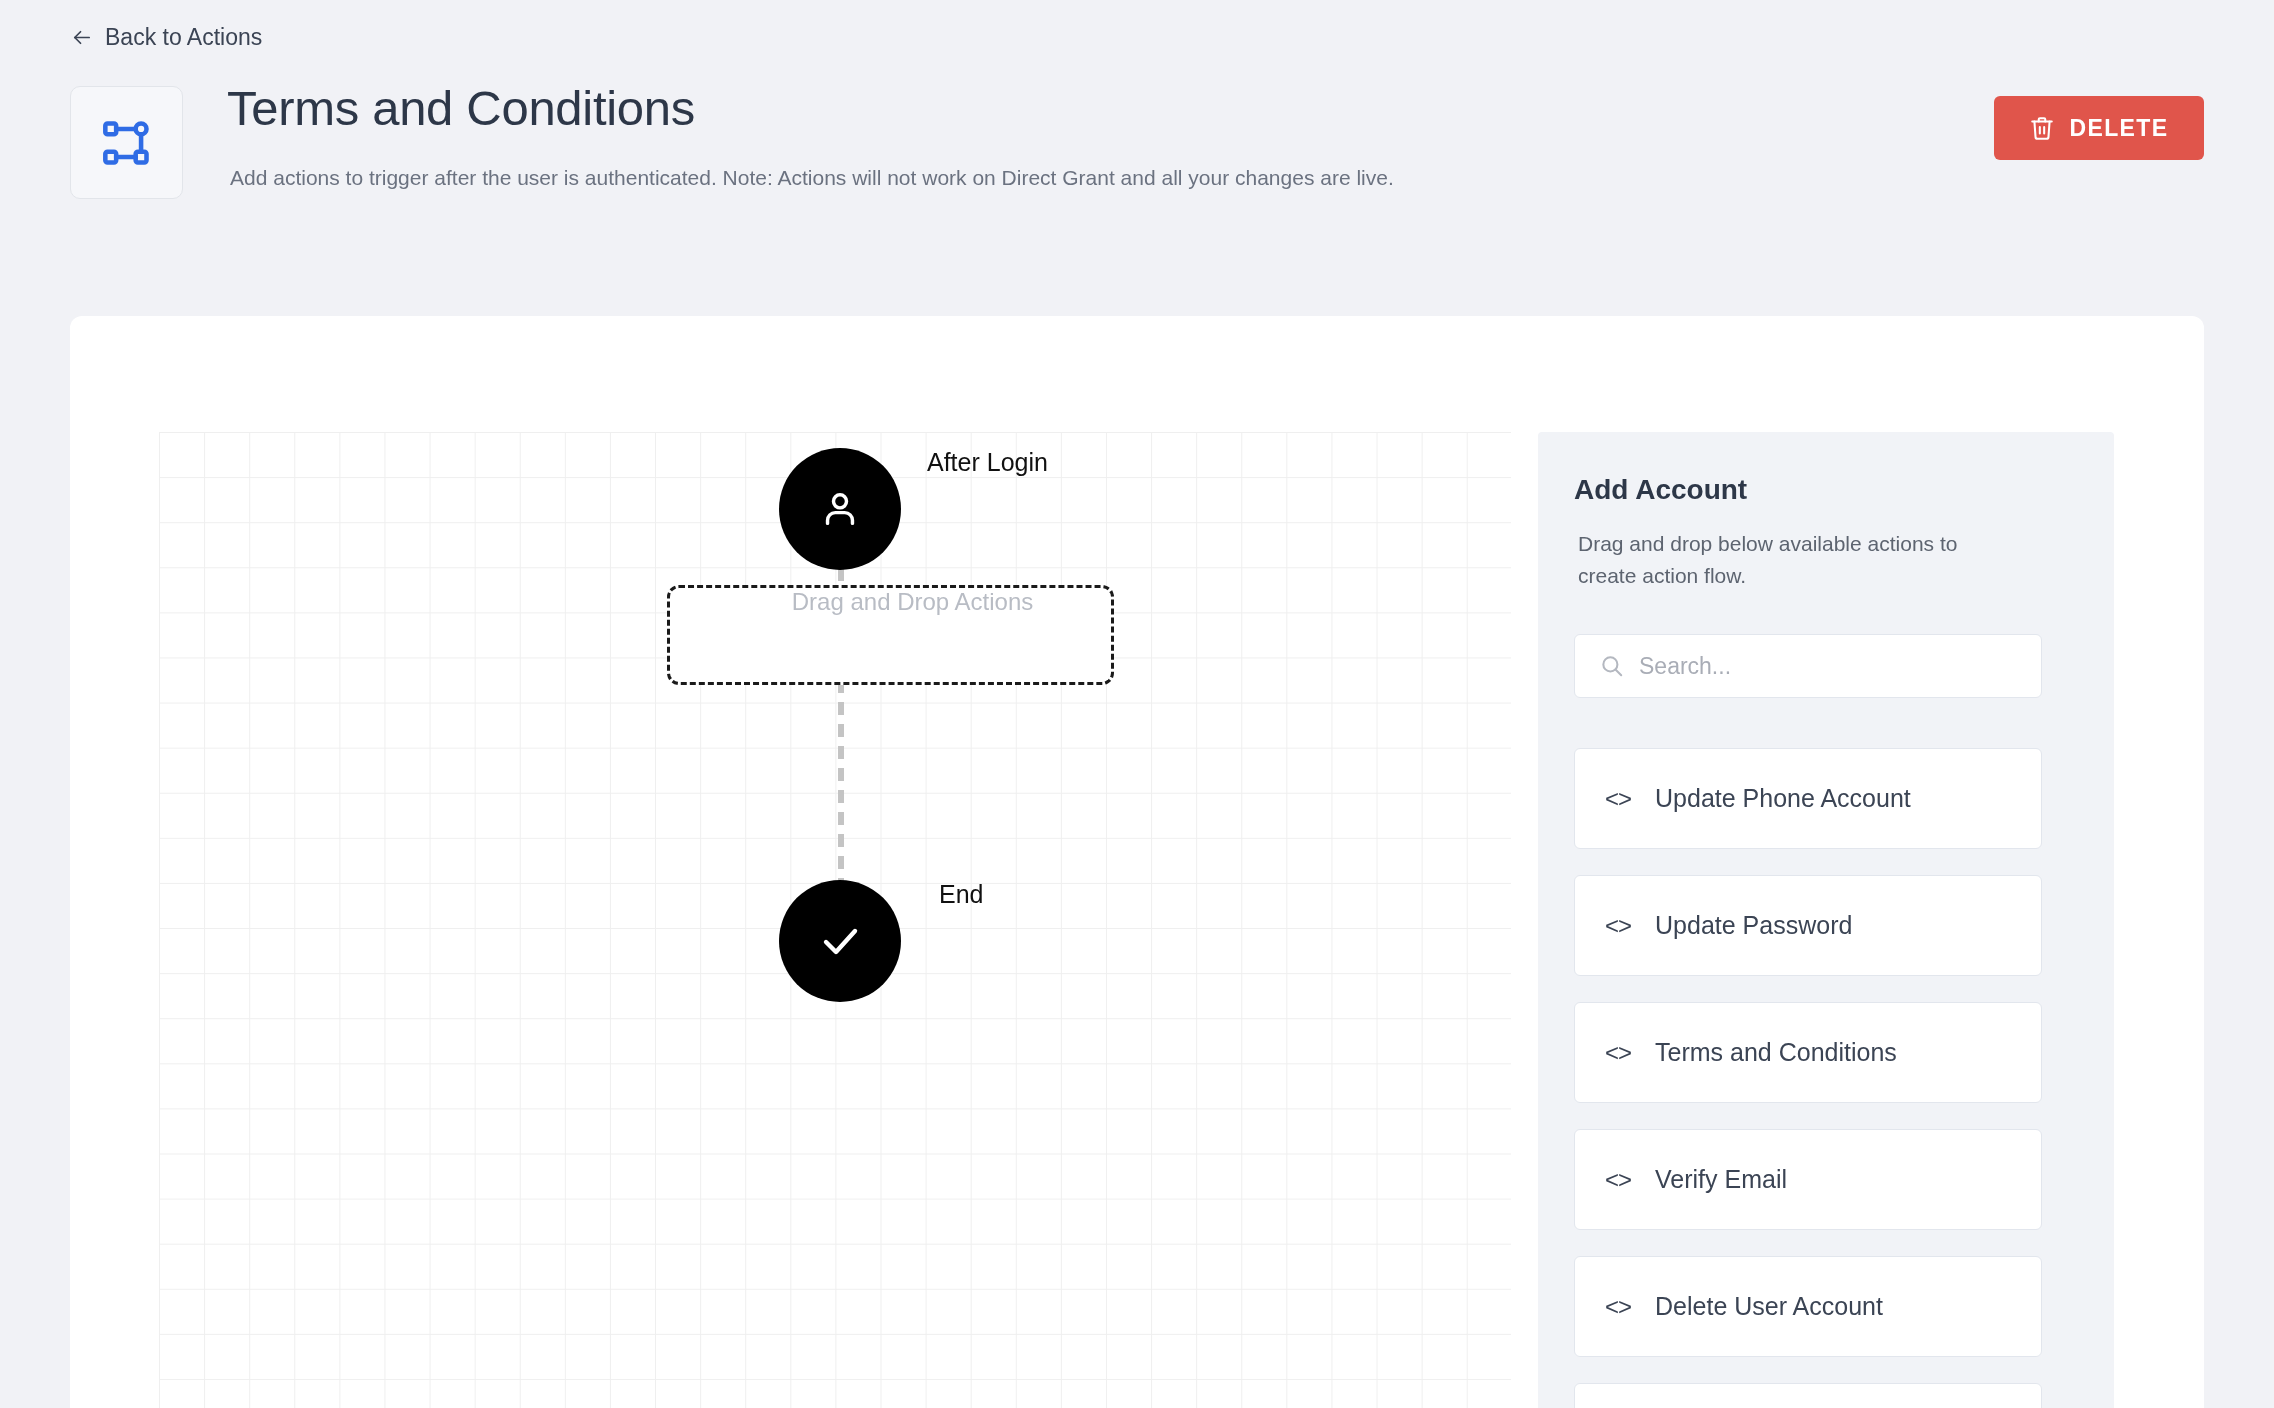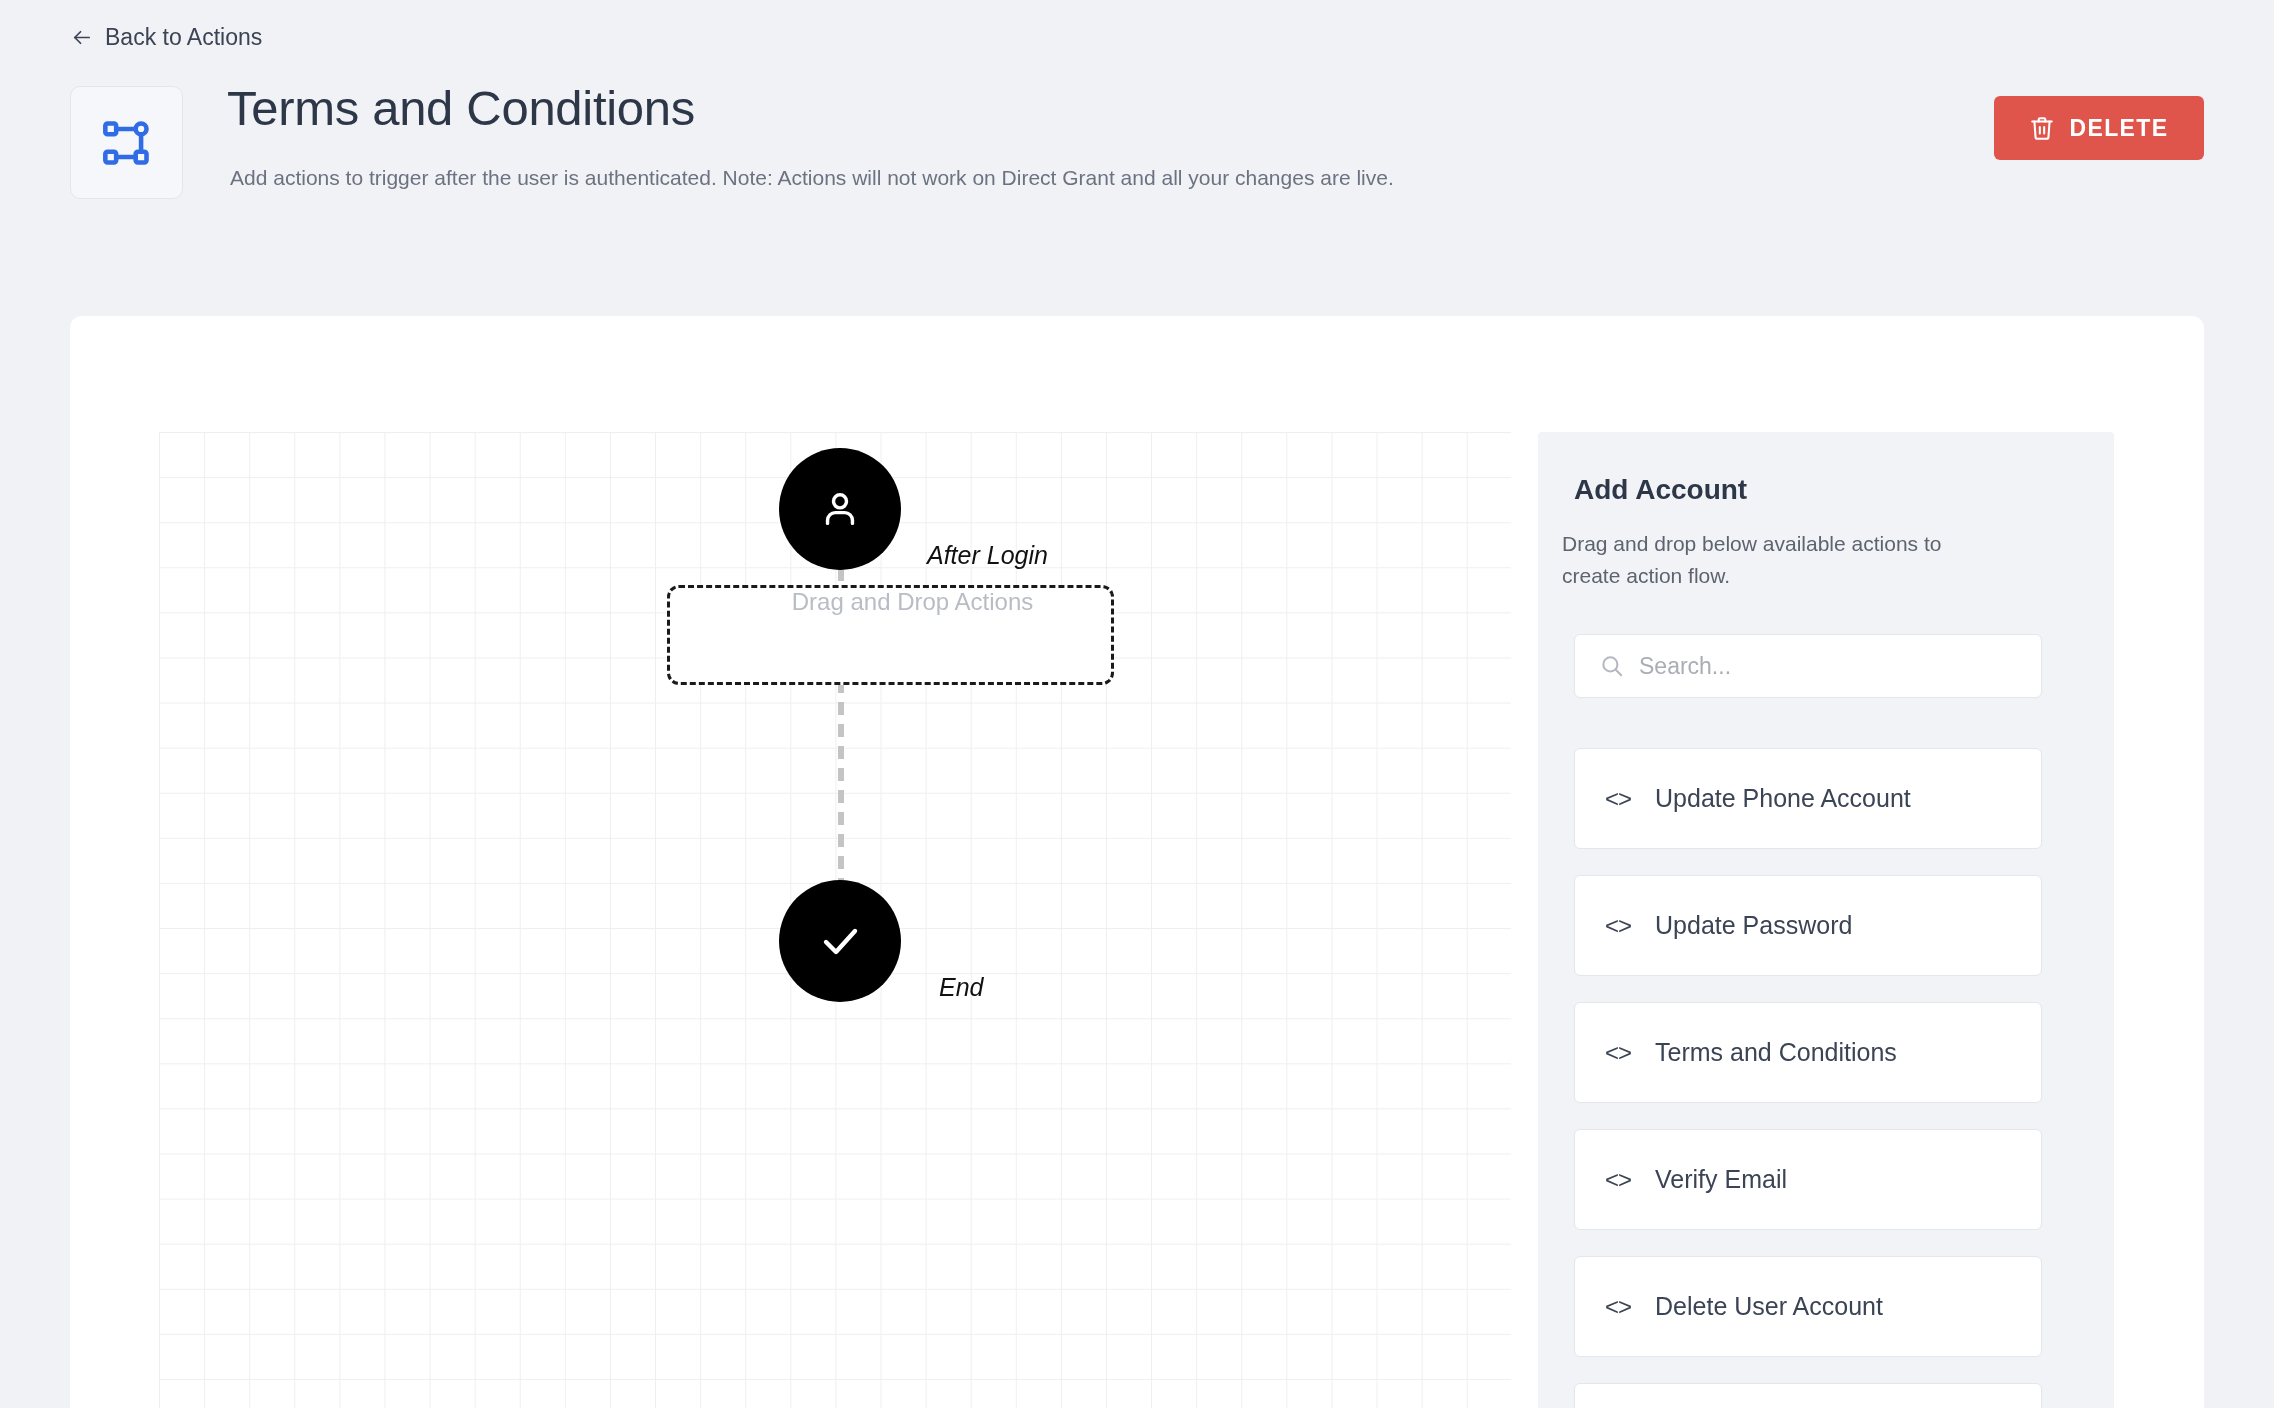--- a/index.html
+++ b/index.html
@@ -86,23 +86,22 @@
     background-image:
       linear-gradient(to right, #efefef 1px, transparent 1px),
       linear-gradient(to bottom, #efefef 1px, transparent 1px);
     background-size: 45.1px 45.1px;
     background-position: 0 0;
     overflow: hidden;
   }
 
   .node {
     position: absolute;
-    display: flex; align-items: flex-end;
+    display: flex; align-items: flex-start;
     z-index: 3;
-    font-style: italic;
   }
   .node-circle {
     width: 122px; height: 122px;
     border-radius: 50%;
     background: #000000;
     display: flex; align-items: center; justify-content: center;
     flex: 0 0 auto;
   }
   .node-label {
     margin-left: 26px;
@@ -152,21 +151,21 @@
   }
   .add-panel-title {
     position: absolute;
     left: 36px; top: 42px;
     font-size: 28px;
     font-weight: 700;
     color: #2d3748;
   }
   .add-panel-desc {
     position: absolute;
-    left: 24px; top: 96px;
+    left: 40px; top: 96px;
     width: 440px;
     font-size: 21px;
     line-height: 1.5;
     color: #5d6470;
   }
   .search-box {
     position: absolute;
     left: 36px; top: 202px;
     width: 468px; height: 64px;
     background: #ffffff;

